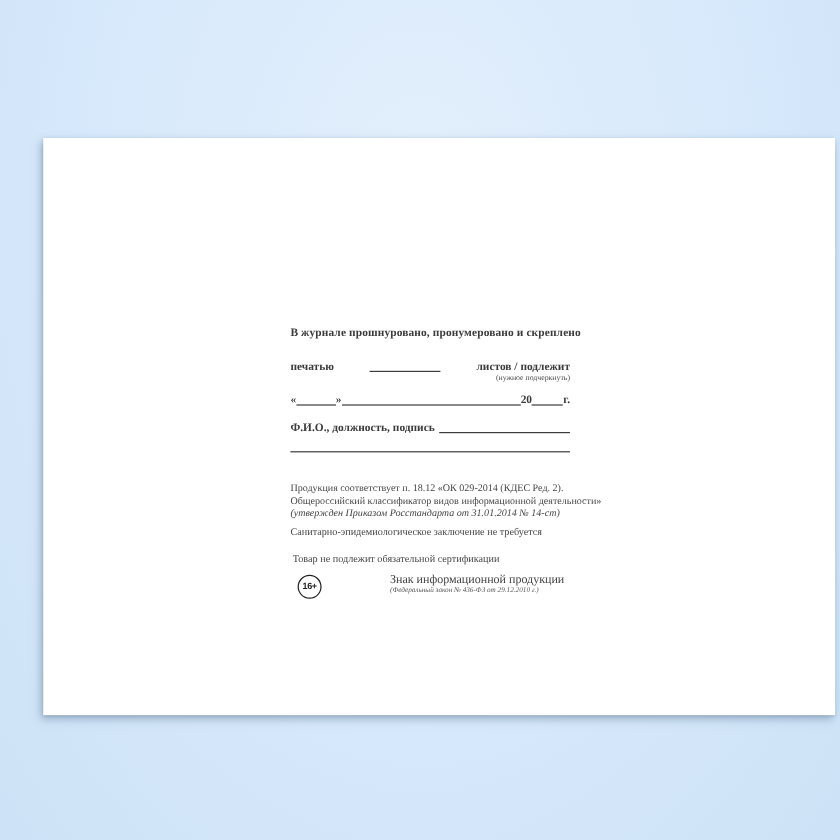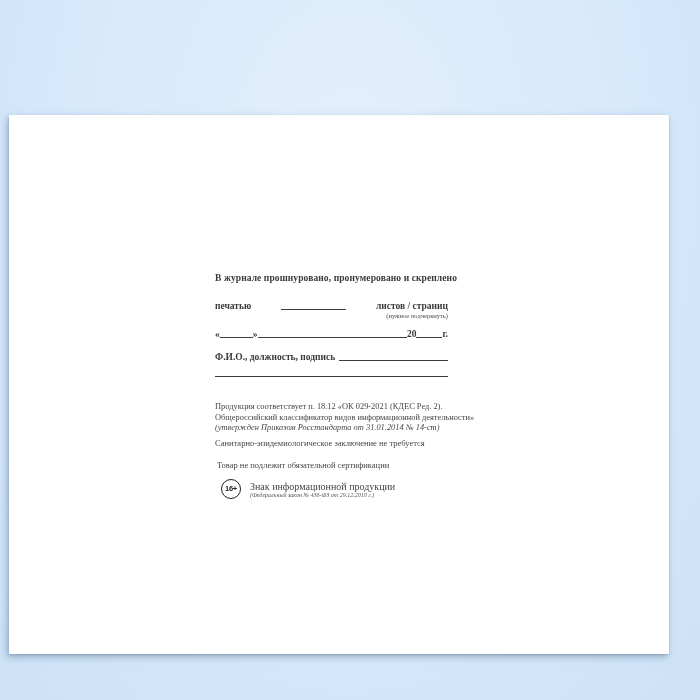--- a/index.html
+++ b/index.html
@@ -2,21 +2,21 @@
 <html><head>
 <meta charset="utf-8">
 <style>
   html,body{margin:0;padding:0;}
   .screen{
     position:relative;width:700px;height:700px;overflow:hidden;
     background:radial-gradient(ellipse at 50% 25%, #e3effc 0%, #d7e9fb 55%, #cde2f6 100%);
     font-family:"Liberation Serif","DejaVu Serif",serif;
   }
   .page{
-    position:absolute;left:9px;top:115px;width:660px;height:539px;
+    position:absolute;left:36px;top:115px;width:660px;height:481px;
     background:#ffffff;
     box-shadow:-2px 3px 7px rgba(96,122,152,0.50), 0 1px 2px rgba(96,122,152,0.35);
   }
   .content{
     position:absolute;left:206px;top:157px;width:233px;
     color:#3b3b3b;
   }
   .binding{font-weight:bold;color:#3a3a3a;}
   .line1{font-size:9.5px;line-height:12px;white-space:nowrap;letter-spacing:0.1px;}
   .row{display:flex;align-items:flex-end;font-size:9.5px;line-height:12px;white-space:nowrap;}
@@ -31,21 +31,21 @@
   .r-line{margin-top:12px;display:flex;}
   .r-line .fill{margin-bottom:0;}
   .r-mp{margin-top:10px;text-align:right;font-size:9.5px;line-height:12px;}
   .compliance{margin-top:25px;font-size:8.4px;line-height:10.5px;color:#454545;}
   .compliance div{white-space:nowrap;}
   .compliance .italic{font-style:italic;}
   .statement{font-size:8.5px;line-height:11px;white-space:nowrap;color:#454545;}
   .s1{margin-top:4px;}
   .s2{margin-top:11px;padding-left:2px;}
   .s3{margin-top:11px;padding-left:2px;}
-  .badge-row{margin-top:8px;margin-left:6px;display:flex;align-items:flex-end;}
+  .badge-row{margin-top:8px;margin-left:6px;display:flex;align-items:flex-start;gap:48px;}
   .badge-circle{
     flex:0 0 auto;width:18px;height:18px;border:1.7px solid #1f1f1f;border-radius:50%;
     display:flex;align-items:center;justify-content:center;
     font-family:"Liberation Sans","DejaVu Sans",sans-serif;
     font-size:7.5px;font-weight:bold;color:#1f1f1f;letter-spacing:-0.3px;
   }
   .badge-text{margin-left:9px;}
   .badge-title{font-size:10px;line-height:10px;white-space:nowrap;color:#454545;}
   .badge-sub{font-size:6px;line-height:7px;font-style:italic;white-space:nowrap;color:#555555;}
 </style>
@@ -55,21 +55,21 @@
 <div class="screen">
   <div class="page">
     <div class="content">
 
       <div class="binding">
         <div class="line1">В журнале прошнуровано, пронумеровано и скреплено</div>
 
         <div class="row r-seal">
           <span>печатью</span>
           <span class="fill"></span>
-          <span>листов / страниц</span>
+          <span>листов / подлежит</span>
         </div>
         <div class="r-note">(нужное подчеркнуть)</div>
 
         <div class="row r-date">
           <span>«</span>
           <span class="fill-fixed-33"></span>
           <span>»</span>
           <span class="fill"></span>
           <span>20</span>
           <span class="fill-fixed-26"></span>
@@ -81,21 +81,21 @@
           <span class="fill"></span>
         </div>
 
         <div class="r-line">
           <span class="fill"></span>
         </div>
 
       </div>
 
       <div class="compliance">
-        <div>Продукция соответствует п. 18.12 «ОК 029-2021 (КДЕС Ред. 2).</div>
+        <div>Продукция соответствует п. 18.12 «ОК 029-2014 (КДЕС Ред. 2).</div>
         <div>Общероссийский классификатор видов информационной деятельности»</div>
         <div class="italic">(утвержден Приказом Росстандарта от 31.01.2014 № 14-ст)</div>
       </div>
 
       <div class="statement s1">Санитарно-эпидемиологическое заключение не требуется</div>
       <div class="statement s2">Товар не подлежит обязательной сертификации</div>
 
       <div class="badge-row">
         <div class="badge-circle">16+</div>
         <div class="badge-text">

